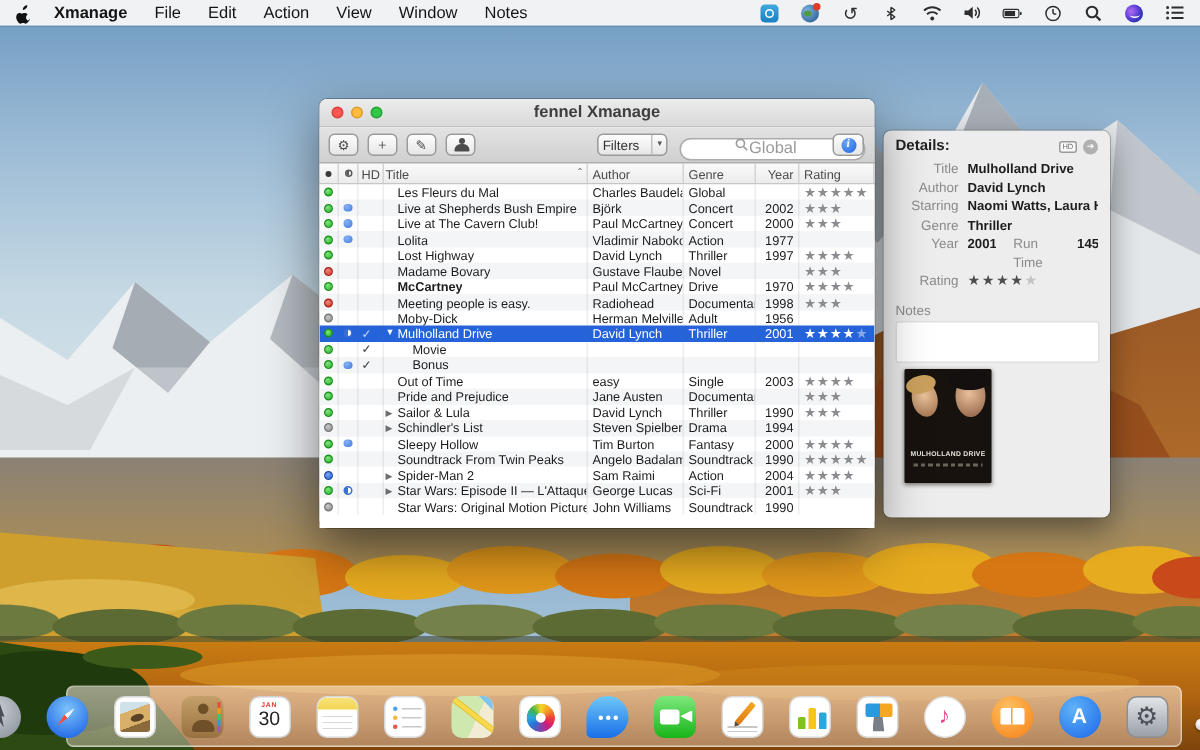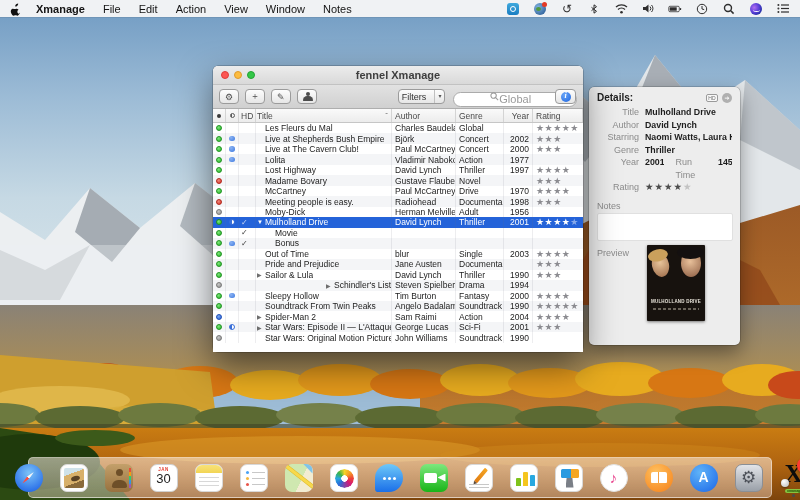--- a/index.html
+++ b/index.html
@@ -138,21 +138,21 @@
   .poster .face2{position:absolute;right:4px;top:4px;width:20px;height:28px;border-radius:50%;
     background:radial-gradient(circle at 45% 45%,#e8c09a,#8a5a40);}
   .poster .face2::before{content:"";position:absolute;left:-4px;top:-3px;width:27px;height:13px;border-radius:50%;
     background:#141010;}
   .poster .ptitle{position:absolute;left:0;right:0;top:54px;text-align:center;color:#e8e4da;
     font-size:4.5px;font-weight:bold;letter-spacing:.2px;}
   .poster .pcred{position:absolute;left:6px;right:6px;top:63px;height:2px;
     background:repeating-linear-gradient(90deg,#6a645a 0 3px,transparent 3px 5px);}
 
   
-  .dock{position:absolute;left:28px;bottom:2px;width:744px;height:41px;z-index:70;
+  .dock{position:absolute;left:44px;bottom:2px;width:744px;height:41px;z-index:70;
     background:linear-gradient(rgba(255,242,233,.55),rgba(252,228,216,.4));
     border:1px solid rgba(255,255,255,.45);border-radius:5px;box-sizing:border-box;
     display:flex;align-items:center;justify-content:center;gap:14px;padding:0 2px;}
   .dicon{width:31px;height:31px;position:relative;flex:0 0 auto;}
   .di{position:absolute;inset:1.5px;border-radius:7px;overflow:hidden;}
   .rdot{position:absolute;left:50%;bottom:-4px;width:3px;height:3px;margin-left:-1.5px;border-radius:50%;background:#4a4a4a;}
   
   .finder .di{background:#2f74d0;}
   .finder .di::before{content:"";position:absolute;left:0;top:0;bottom:0;width:46%;background:#85b9ee;}
   .finder .di::after{content:"";position:absolute;left:24%;top:12%;width:52%;height:58%;
@@ -591,21 +591,21 @@
         <span class="cell c7">
           <i class="stars">★★★</i>
         </span>
       </div>
       <div class="trow">
         <span class="cell c0">
           <i class="dot green"></i>
         </span>
         <span class="cell c1"></span>
         <span class="cell c2"></span>
-        <span class="cell c3" style="padding-left: 1px;">
+        <span class="cell c3" style="padding-left: 1px; font-weight: bold;">
           <i class="tri"></i>
           <span class="ttext">McCartney</span>
         </span>
         <span class="cell c4">Paul McCartney</span>
         <span class="cell c5">Drive</span>
         <span class="cell c6">1970</span>
         <span class="cell c7">
           <i class="stars">★★★★</i>
         </span>
       </div>
@@ -702,21 +702,21 @@
       <div class="trow">
         <span class="cell c0">
           <i class="dot green"></i>
         </span>
         <span class="cell c1"></span>
         <span class="cell c2"></span>
         <span class="cell c3" style="padding-left: 1px;">
           <i class="tri"></i>
           <span class="ttext">Out of Time</span>
         </span>
-        <span class="cell c4">blur</span>
+        <span class="cell c4">easy</span>
         <span class="cell c5">Single</span>
         <span class="cell c6">2003</span>
         <span class="cell c7">
           <i class="stars">★★★★</i>
         </span>
       </div>
       <div class="trow">
         <span class="cell c0">
           <i class="dot green"></i>
         </span>
@@ -749,21 +749,21 @@
         <span class="cell c7">
           <i class="stars">★★★</i>
         </span>
       </div>
       <div class="trow">
         <span class="cell c0">
           <i class="dot gray"></i>
         </span>
         <span class="cell c1"></span>
         <span class="cell c2"></span>
-        <span class="cell c3" style="padding-left: 1px; justify-content: flex-end;">
+        <span class="cell c3" style="padding-left: 1px;">
           <i class="tri">▶</i>
           <span class="ttext">Schindler's List</span>
         </span>
         <span class="cell c4">Steven Spielberg</span>
         <span class="cell c5">Drama</span>
         <span class="cell c6">1994</span>
         <span class="cell c7"></span>
       </div>
       <div class="trow">
         <span class="cell c0">
@@ -884,21 +884,20 @@
     <span class="dvalue">145</span>
   </div>
   <div class="drow">
     <span class="dlabel">Rating</span>
     <span class="dstar">★★★★</span>
     <span class="dstar dim">★</span>
   </div>
   <div class="dnotes-label">Notes</div>
   <div class="dnotes"></div>
   <div class="dprev-row">
-    <div class="dprev-label">Preview</div>
     <div class="poster">
       <span class="face1"></span>
       <span class="face2"></span>
       <span class="ptitle">MULHOLLAND DRIVE</span>
       <span class="pcred"></span>
     </div>
   </div>
 </div>
 
 <div class="dock">

